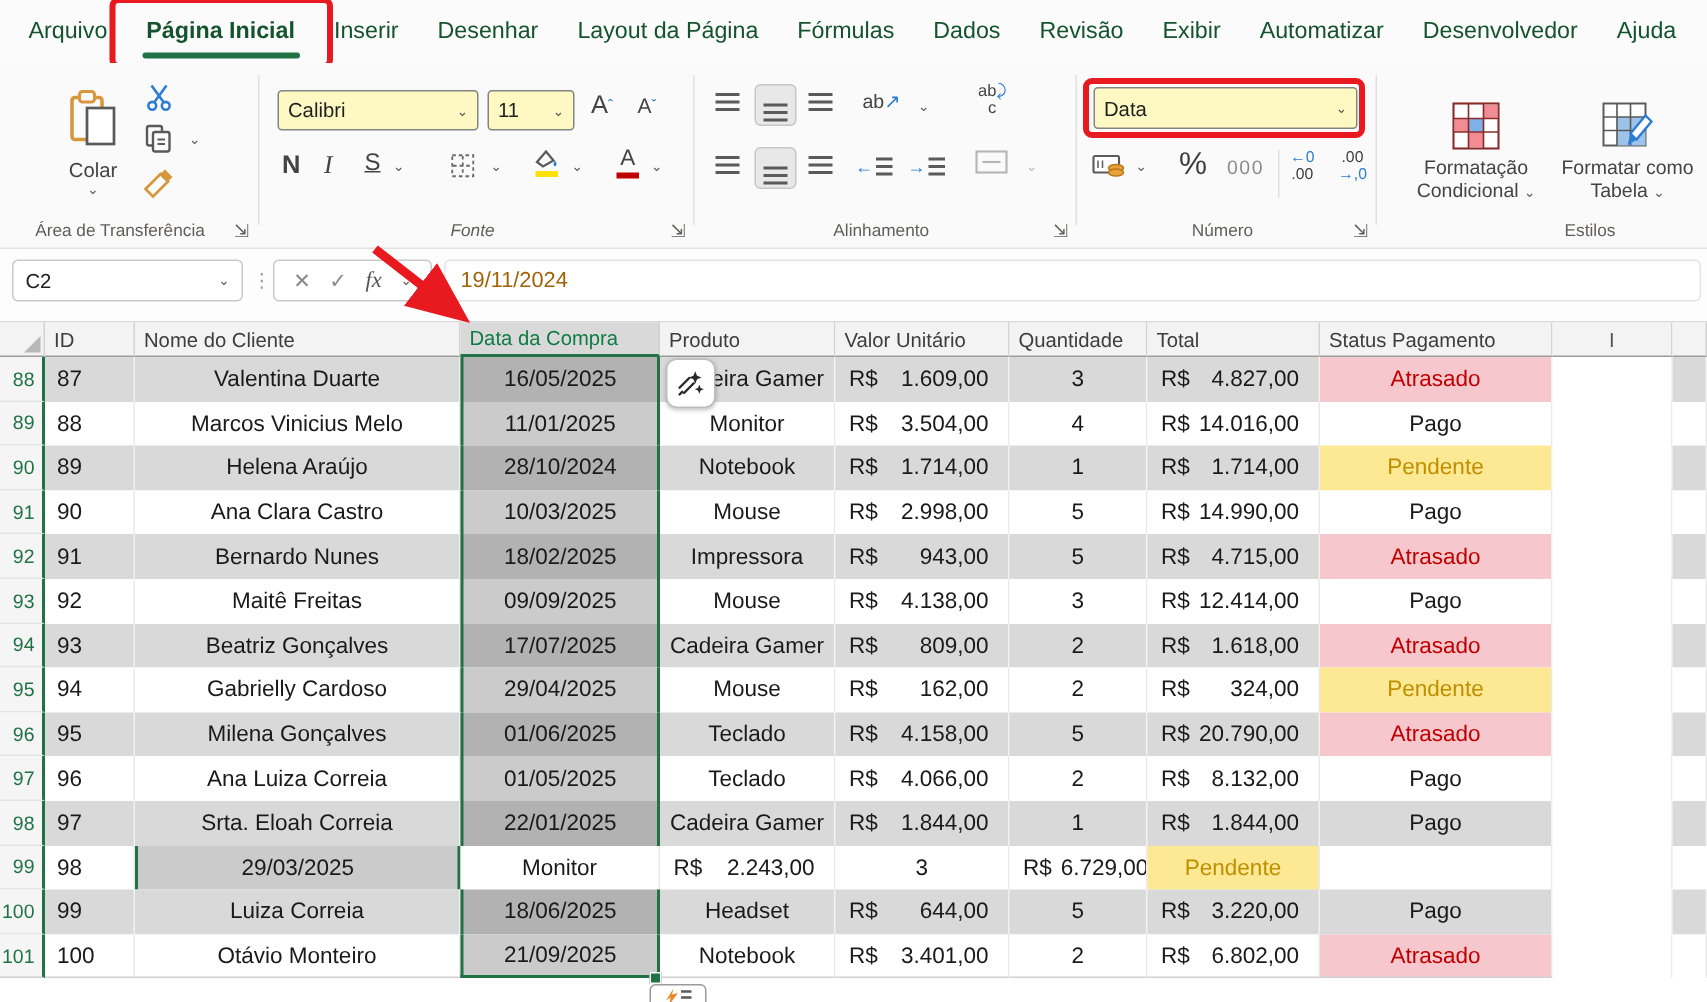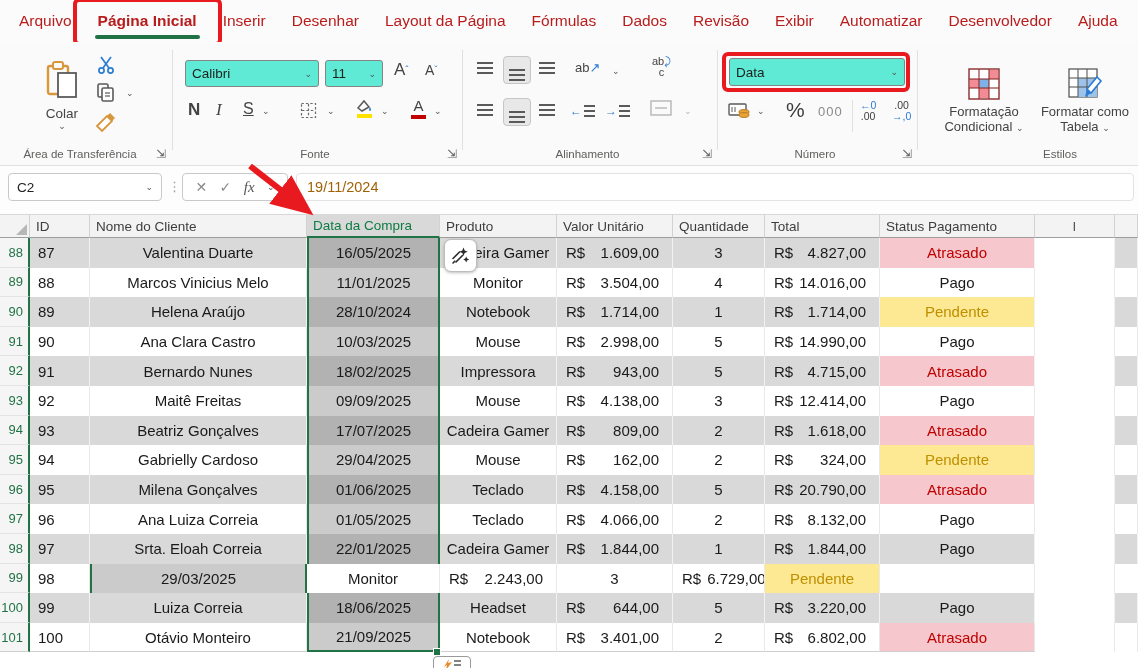--- a/index.html
+++ b/index.html
@@ -4,34 +4,34 @@
 <style>
   * { margin:0; padding:0; box-sizing:border-box; }
   html,body { background:#fff; }
   .app {
     position:relative; width:1138px; height:668px; overflow:hidden;
     font-family:"Liberation Sans", sans-serif; background:#fff; color:#262626;
   }
   
   .tabbar { position:absolute; left:0; top:0; width:1138px; height:42px;
     background:#fbfbfb; display:flex; align-items:center; padding-left:6px; white-space:nowrap; }
-  .tab { position:relative; font-size:15.5px; padding:10px 13px; color:#b91c1c; cursor:pointer; }
+  .tab { position:relative; font-size:15.5px; padding:10px 13px; color:#14532d; cursor:pointer; }
   .tab.active { font-weight:bold; }
   .tab.active .tab-underline { position:absolute; left:10px; right:10px; bottom:1px; height:4px; background:#217346; border-radius:2px; }
   .tab-annobox { position:absolute; left:-12px; right:-12px; top:-4px; height:48px;
     border:4px solid #e8191f; border-radius:6px; pointer-events:none; }
   
   .ribbon { position:absolute; left:0; top:42px; width:1138px; height:124px;
     background:#fafafa; border-bottom:1px solid #e1e0de; }
   .vsep { position:absolute; top:8px; height:100px; width:1px; background:#e1e0de; }
   .grp-label { position:absolute; bottom:5px; font-size:11.5px; color:#5f5e5c; text-align:center; }
   .launcher { position:absolute; bottom:4px; font-size:12px; color:#5f5e5c; cursor:pointer; }
   .rbtn { position:absolute; display:flex; align-items:center; justify-content:center; color:#444; cursor:pointer; }
   .chev { font-size:9px; color:#555; }
-  .combo { position:absolute; background:#5eead4; border:1px solid #848484; border-radius:3px;
+  .combo { position:absolute; background:#fef9c3; border:1px solid #848484; border-radius:3px;
     font-size:13.5px; color:#1f1f1f; display:flex; align-items:center; padding:0 6px; cursor:pointer; }
   .combo .chev { margin-left:auto; }
   
   .bars { display:inline-block; width:16px; height:2px; background:#5a5a5a;
     box-shadow:0 5px 0 #5a5a5a, 0 10px 0 #5a5a5a; margin-bottom:10px; }
   .bars.short { width:11px; }
   .selbox { background:#e8e8e8; border:1px solid #c6c6c6; border-radius:4px; }
   .colorbar { display:block; width:15px; height:4px; margin-top:1px; }
   
   .fbar { position:absolute; left:0; top:166px; width:1138px; height:48px; background:#fdfdfd; }
@@ -195,21 +195,21 @@
         <path d="M15 8 q2 3 0 4 q-2-1 0-4" fill="#2b7cd3"></path>
       </svg>
       <span class="colorbar" style="background:#ffe100;"></span>
     </div>
     <div class="rbtn chev" style="left:381px; top:64px;">⌄</div>
     <div class="rbtn" style="left:411px; top:55px; flex-direction:column; font-size:15px;">
       <span>A</span>
       <span class="colorbar" style="background:#c00000;"></span>
     </div>
     <div class="rbtn chev" style="left:434px; top:64px;">⌄</div>
-    <div class="grp-label" style="left:175px; width:280px;">Fonte</div>
+    <div class="grp-label" style="left:175px; width:280px;font-style:italic;">Fonte</div>
     <div class="launcher" style="left:447px;">⇲</div>
 
     <div class="rbtn" style="left:477px; top:20px;">
         <span class="bars"></span>
       </div>
     <div class="rbtn selbox" style="left:503px; top:14px; width:28px; height:28px;">
         <span class="bars" style="margin-top:10px;"></span>
       </div>
     <div class="rbtn" style="left:539px; top:20px;">
         <span class="bars"></span>

